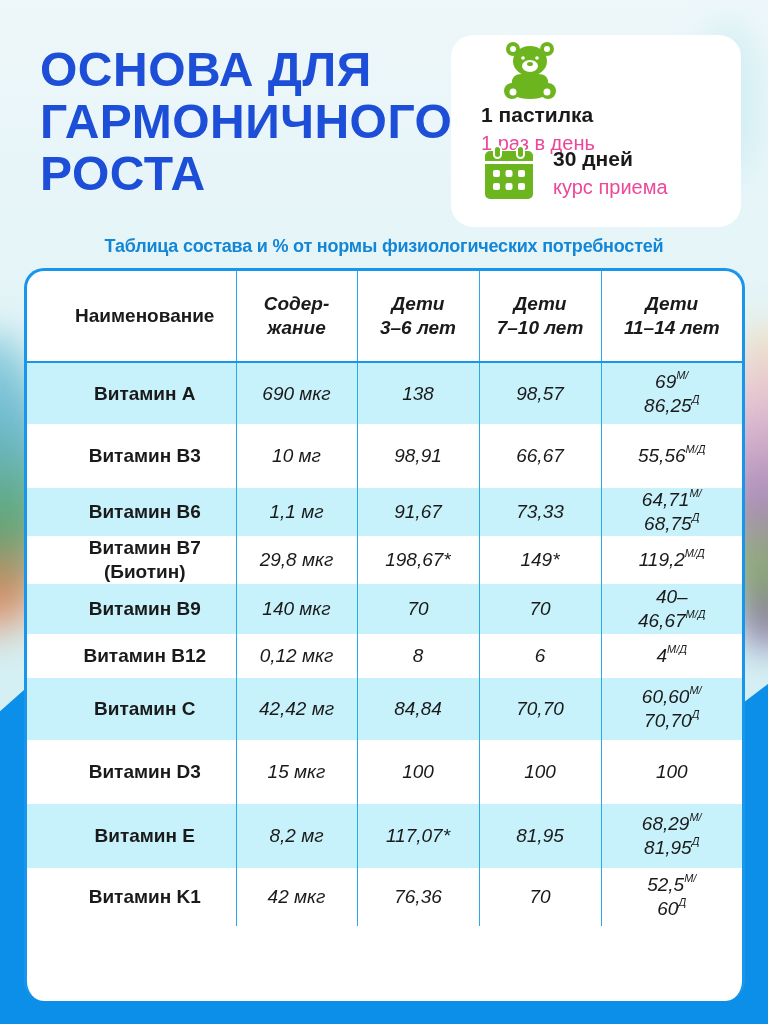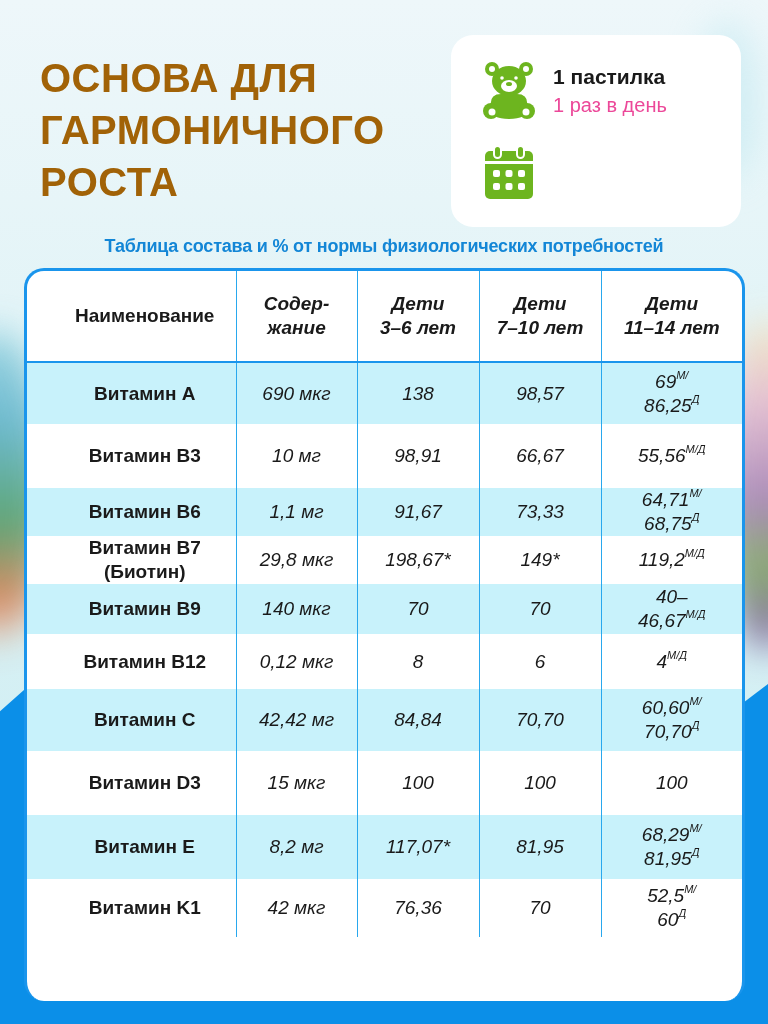--- a/index.html
+++ b/index.html
@@ -20,31 +20,31 @@
     position: absolute; left: 0; right: 0; bottom: 0; height: 340px; background: #0b8fe8;
     clip-path: polygon(0 8%, 4% 0, 6% 2%, 6% 100%, 0 100%);
   }
   .blue-band-r {
     position: absolute; right: 0; bottom: 0; width: 60px; height: 340px; background: #0b8fe8;
     clip-path: polygon(40% 8%, 100% 0, 100% 100%, 40% 100%);
   }
   .blue-bottom { position: absolute; left: 0; right: 0; bottom: 0; height: 40px; background: #0b8fe8; }
 
   .title {
-    position: absolute; left: 40px; top: 52px;
-    color: #a16207; font-weight: 700; font-size: 40px; line-height: 52px; letter-spacing: 0.5px;
+    position: absolute; left: 40px; top: 44px;
+    color: #1d4ed8; font-weight: 700; font-size: 48px; line-height: 52px; letter-spacing: 0.5px;
   }
   .title span { display: block; }
 
   .info-card {
     position: absolute; left: 451px; top: 35px; width: 290px; height: 192px;
     background: #ffffff; border-radius: 22px;
   }
   .info-row { position: absolute; left: 30px; display: flex; align-items: center; }
-  .info-row.r1 { top: 26px; }
+  .info-row.r1 { top: 6px; flex-direction: column; }
   .info-row.r2 { top: 108px; }
   .info-icon { width: 56px; height: 60px; margin-right: 16px; display: flex; align-items: center; justify-content: center; }
   .info-text .strong { font-size: 21px; font-weight: 700; color: #1a1a1a; line-height: 28px; }
   .info-text .light { font-size: 20px; color: #ec4899; line-height: 28px; }
 
   .subtitle {
     position: absolute; left: 0; right: 0; top: 236px; text-align: center;
     color: #1386d6; font-weight: 700; font-size: 18px; letter-spacing: -0.2px;
   }
 
@@ -123,20 +123,24 @@
         <rect x="34" y="1" width="7" height="12" rx="3.5" fill="#6db51f" stroke="#fff" stroke-width="2"></rect>
         <g fill="#ffffff">
           <rect x="10" y="25" width="7" height="7" rx="2"></rect>
             <rect x="22.5" y="25" width="7" height="7" rx="2"></rect>
             <rect x="35" y="25" width="7" height="7" rx="2"></rect>
           <rect x="10" y="38" width="7" height="7" rx="2"></rect>
             <rect x="22.5" y="38" width="7" height="7" rx="2"></rect>
             <rect x="35" y="38" width="7" height="7" rx="2"></rect>
         </g>
       </svg>
+    </div>
+    <div class="info-text">
+      <div class="strong">30 дней</div>
+      <div class="light">курс приема</div>
     </div>
   </div>
 </div>
 
 <div class="subtitle">Таблица состава и % от нормы физиологических потребностей</div>
 
 <div class="table-card">
   <table>
     <colgroup>
         <col class="c0">
@@ -183,21 +187,21 @@
           <td>149*</td>
           <td><span>119,2</span><sup>М/Д</sup></td>
         </tr>
         <tr style="height: 50px;">
           <td class="name"><span>Витамин B9</span></td>
           <td>140 мкг</td>
           <td>70</td>
           <td>70</td>
           <td><span>40–</span><br><span>46,67</span><sup>М/Д</sup></td>
         </tr>
-        <tr style="height: 55px;">
+        <tr style="height: 44px;">
           <td class="name"><span>Витамин B12</span></td>
           <td>0,12 мкг</td>
           <td>8</td>
           <td>6</td>
           <td><span>4</span><sup>М/Д</sup></td>
         </tr>
         <tr style="height: 62px;">
           <td class="name"><span>Витамин C</span></td>
           <td>42,42 мг</td>
           <td>84,84</td>

